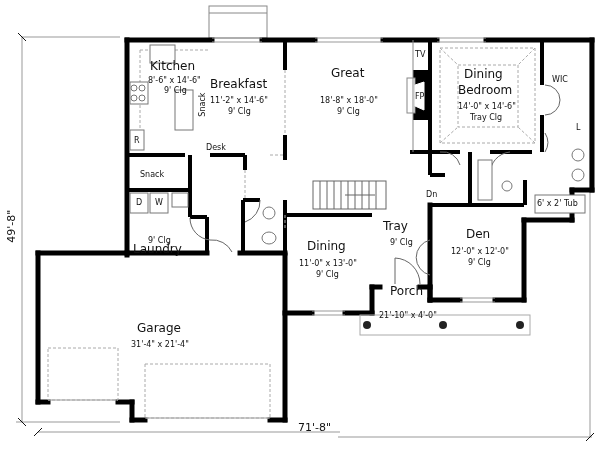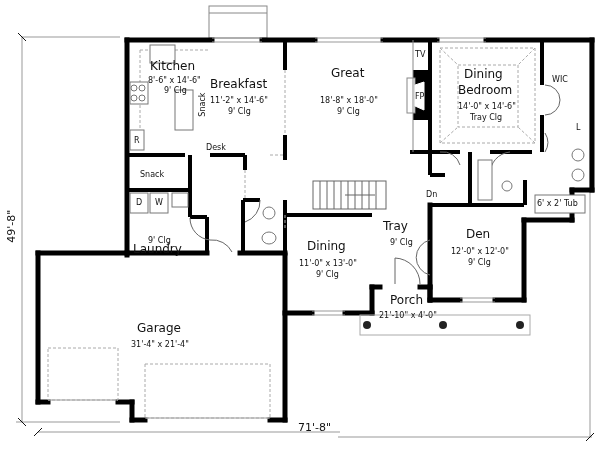--- a/index.html
+++ b/index.html
@@ -234,20 +234,20 @@
 <div class="lbl xs" style="left:299px;top:259px;">11'-0" x 13'-0"</div>
 <div class="lbl xs" style="left:316px;top:270px;">9' Clg</div>
 
 <div class="lbl big" style="left:383px;top:220px;">Tray</div>
 <div class="lbl xs" style="left:390px;top:238px;">9' Clg</div>
 
 <div class="lbl big" style="left:466px;top:228px;">Den</div>
 <div class="lbl xs" style="left:451px;top:247px;">12'-0" x 12'-0"</div>
 <div class="lbl xs" style="left:468px;top:258px;">9' Clg</div>
 
-<div class="lbl big" style="left:390px;top:294px;">Porch</div>
+<div class="lbl big" style="left:390px;top:285px;">Porch</div>
 <div class="lbl xs" style="left:379px;top:311px;">21'-10" x 4'-0"</div>
 
 <div class="lbl big" style="left:137px;top:322px;">Garage</div>
 <div class="lbl xs" style="left:131px;top:340px;">31'-4" x 21'-4"</div>
 
 <div class="lbl sm" style="left:298px;top:422px;font-size:11px;">71'-8"</div>
 <div class="lbl sm vert" style="left:-4px;top:220px;font-size:11px;">49'-8"</div>
 
 </body></html>

